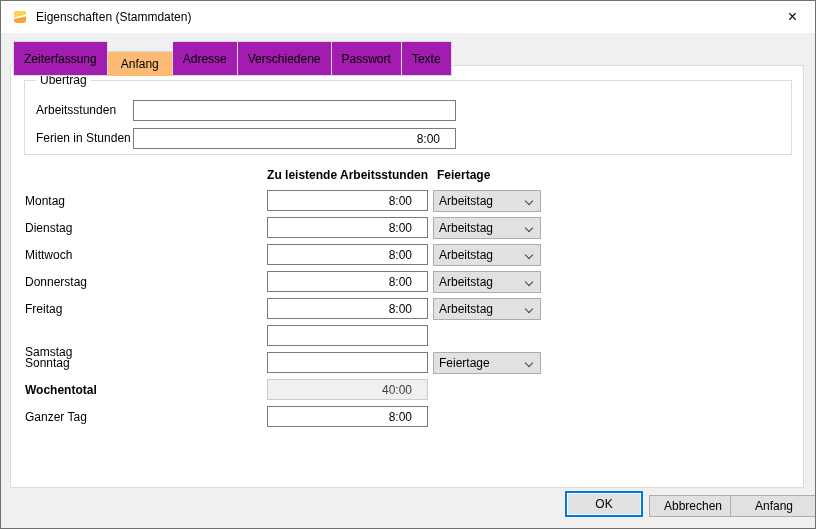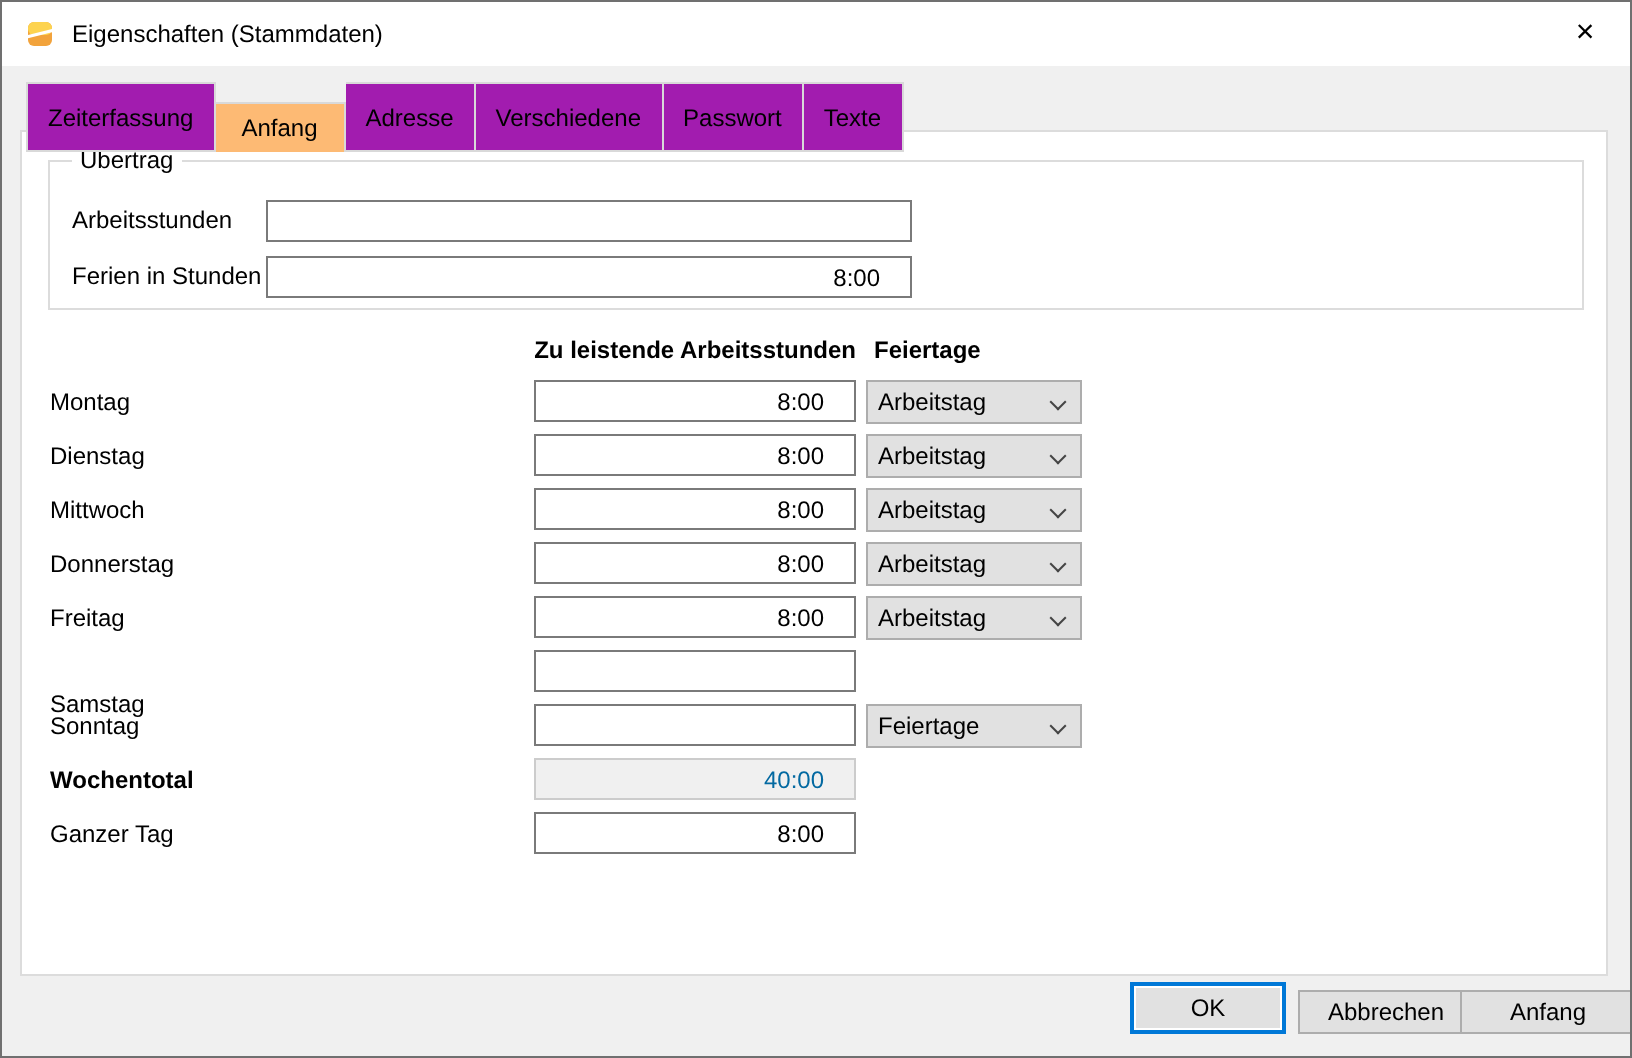--- a/index.html
+++ b/index.html
@@ -39,21 +39,21 @@
   }
   .groupbox-legend{
     position:absolute;left:11px;top:-7px;background:#ffffff;padding:0 4px;line-height:13px;
   }
   .field-label{position:absolute;height:21px;line-height:21px;white-space:nowrap;}
   .txt{
     position:absolute;box-sizing:border-box;height:21px;border:1px solid #7a7a7a;
     background:#ffffff;font-family:"Liberation Sans","DejaVu Sans",sans-serif;
     font-size:12px;color:#000;text-align:right;padding:0 15px;outline:none;
   }
-  .txt.disabled{background:#f0f0f0;border-color:#cccccc;color:#0369a1;}
+  .txt.disabled{background:#f0f0f0;border-color:#cccccc;color:#404040;}
   .hdr{position:absolute;font-weight:bold;white-space:nowrap;}
   .combo{
     position:absolute;box-sizing:border-box;width:108px;height:22px;
     background:#e1e1e1;border:1px solid #adadad;display:flex;align-items:center;
     padding-left:5px;cursor:default;white-space:nowrap;
   }
   .combo .chevron{
     position:absolute;right:8px;top:7px;width:6px;height:6px;box-sizing:border-box;
     border-right:1px solid #444;border-bottom:1px solid #444;transform:rotate(45deg);
   }

